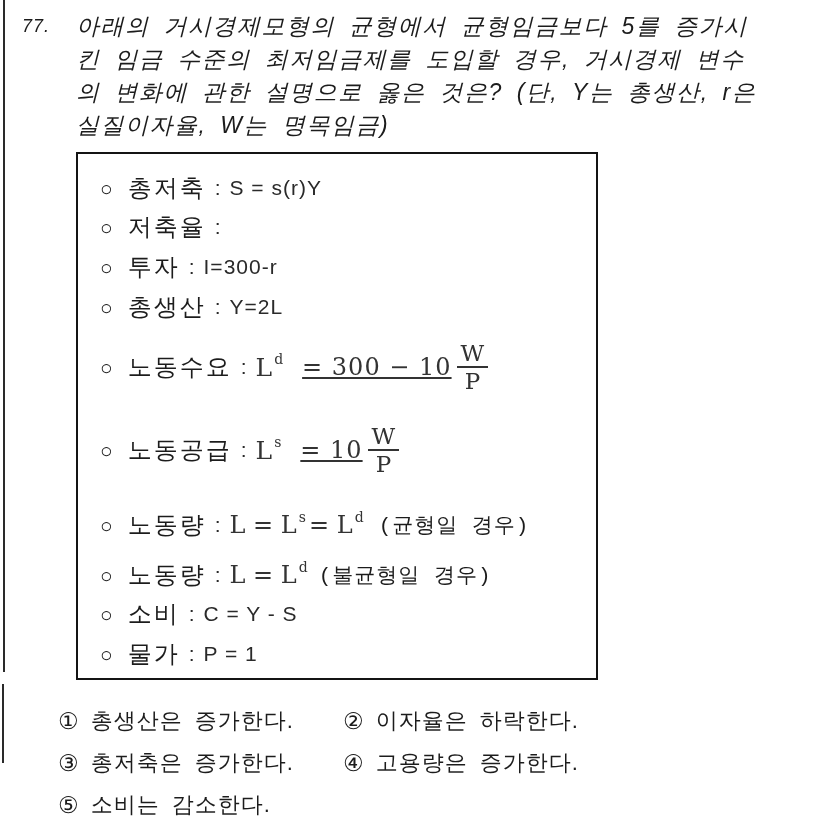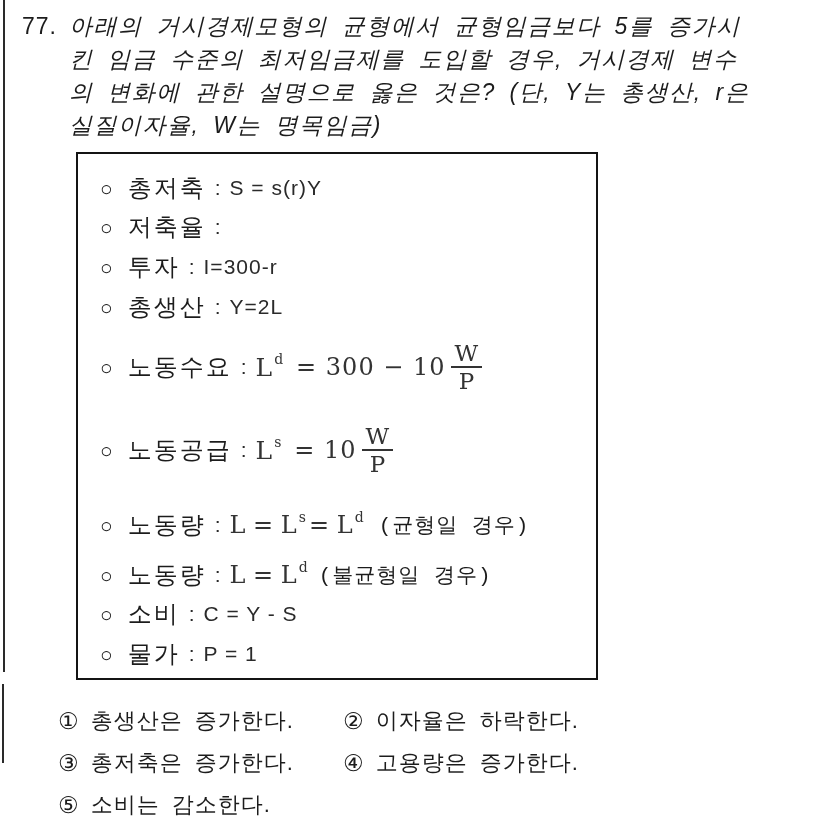--- a/index.html
+++ b/index.html
@@ -6,41 +6,41 @@
   body{
     width:826px;height:826px;background:#ffffff;position:relative;overflow:hidden;
     font-family:"Liberation Sans","DejaVu Sans",sans-serif;color:#1c1c1c;
   }
   .page-rule{position:absolute;background:#2a2a2a;width:2px;}
   .rule-top{left:3px;top:0;height:672px;}
   .rule-bottom{left:2px;top:684px;height:79px;}
 
   
   .question{position:absolute;left:22px;top:10px;width:792px;display:flex;}
-  .qnum{font-size:23px;letter-spacing:1px;margin-right:12px;line-height:33px;}
+  .qnum{font-size:18px;letter-spacing:1px;margin-right:26px;line-height:33px;font-style:italic;}
   .qtext{font-size:23px;line-height:33px;letter-spacing:1.5px;word-spacing:6px;font-style:italic;}
 
   
   .model-box{
     position:absolute;left:76px;top:152px;width:522px;height:528px;
     border:2px solid #141414;box-sizing:border-box;background:#fff;
   }
   .row{
     position:absolute;left:22px;right:6px;height:28px;
     display:flex;align-items:center;white-space:nowrap;
   }
   .row.tall{height:70px;}
   .bullet{font-size:21px;color:#222;margin-right:15px;line-height:1;}
   .label{font-size:24px;letter-spacing:2px;color:#1c1c1c;}
   .colon{font-size:21px;margin:0 9px;color:#2a2a2a;}
   .formula{font-size:21px;letter-spacing:1px;color:#2a2a2a;text-align:center;}
   .math{font-family:"DejaVu Serif","Liberation Serif",serif;font-size:24px;color:#333;display:inline-flex;align-items:center;}
   .msym{font-size:25px;}
   .msup{font-size:14px;vertical-align:super;position:relative;top:-8px;margin:0 3px 0 2px;font-family:"DejaVu Serif",serif;color:#333;}
-  .mrest{margin-left:10px;letter-spacing:1px;}
+  .mrest{margin-left:16px;letter-spacing:1px;text-decoration:underline;}
   .frac{display:inline-flex;flex-direction:column;align-items:center;margin-left:5px;font-size:23px;line-height:1.05;}
   .frac .num{border-bottom:2px solid #333;padding:0 4px 1px;}
   .frac .den{padding-top:1px;}
   .note{font-family:Liberation Mono, monospace;font-size:21px;color:#1c1c1c;margin-left:12px;letter-spacing:1px;}
 
   
   .choices{position:absolute;left:58px;top:706px;display:flex;flex-direction:column;gap:12px;}
   .choice-row{display:flex;align-items:center;height:30px;}
   .choice{display:flex;align-items:center;font-size:22px;letter-spacing:1px;word-spacing:5px;}
   .choice.first{width:285px;}

